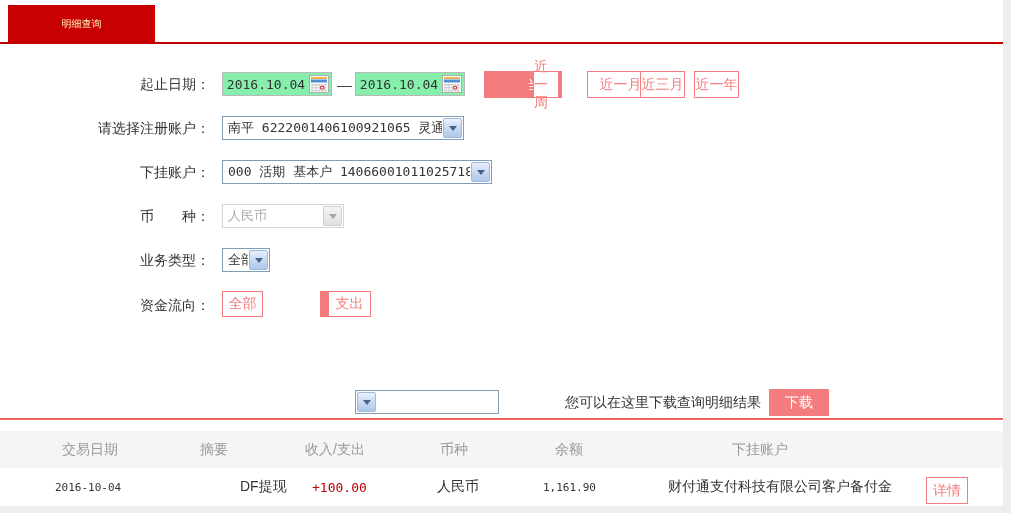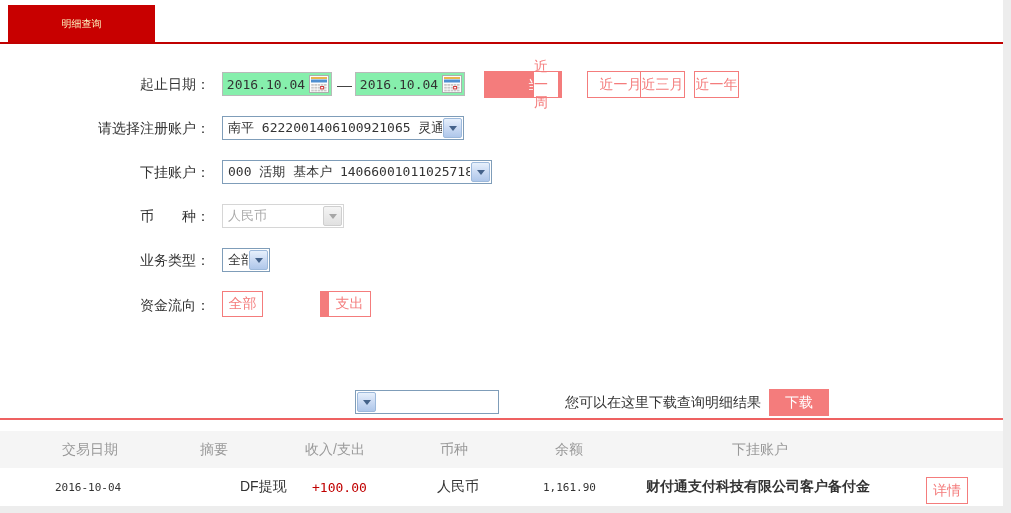--- a/index.html
+++ b/index.html
@@ -187,18 +187,18 @@
       <div class="th" style="left:555px;">余额</div>
       <div class="th" style="left:732px;">下挂账户</div>
     </div>
 
     <div class="trow">
       <div class="td num" style="left:55px;">2016-10-04</div>
       <div class="td" style="left:200px;margin-left:40px;">DF提现</div>
       <div class="td amount" style="left:312px;">+100.00</div>
       <div class="td" style="left:437px;">人民币</div>
       <div class="td num" style="left:543px;">1,161.90</div>
-      <div class="td" style="left:646px;font-weight:bold;">财付通支付科技有限公司客户备付金</div>
+      <div class="td" style="left:668px;">财付通支付科技有限公司客户备付金</div>
       <div class="btn-line" style="left:926px; top:9px; width:42px; height:27px;">详情</div>
     </div>
 
   </div>
 </div>
 
 </body></html>

